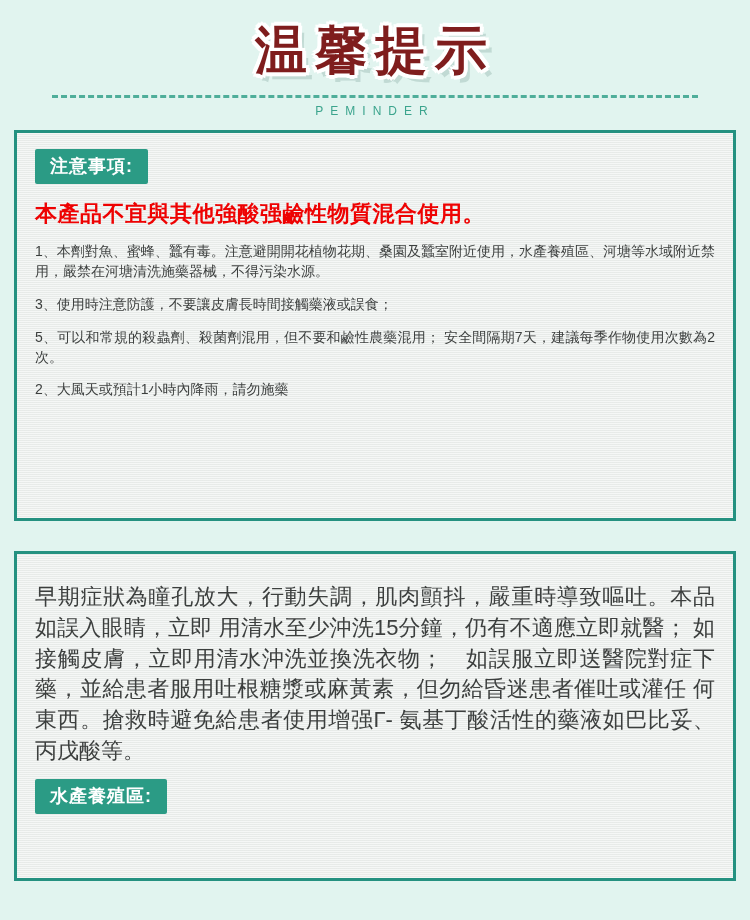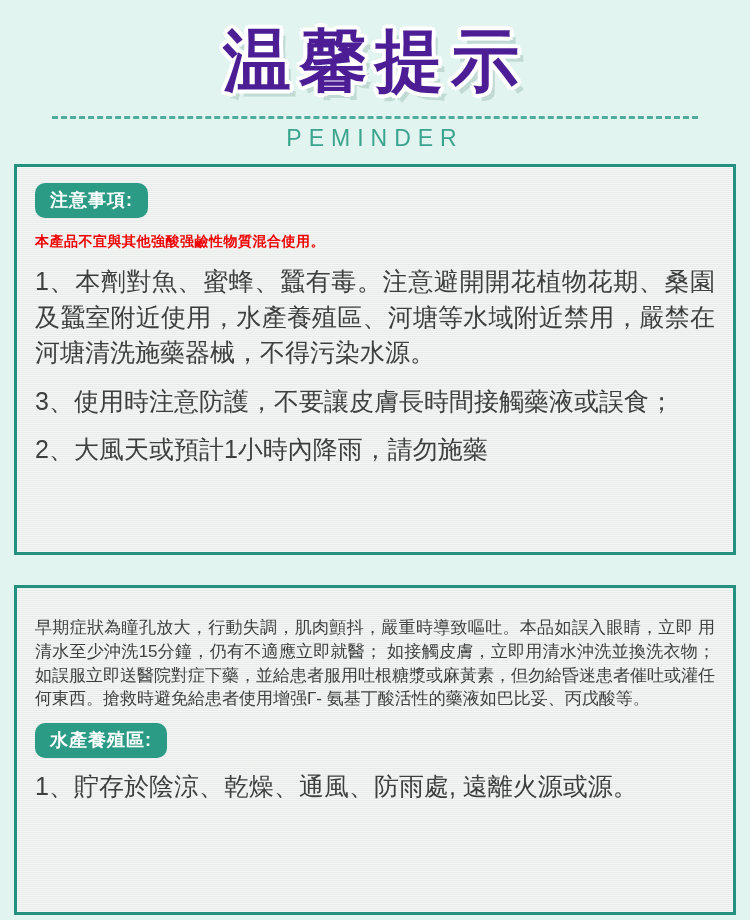--- a/index.html
+++ b/index.html
@@ -12,38 +12,38 @@
   }
   .page {
     width: 750px;
     height: 920px;
     padding-top: 16px;
   }
   
   .hdr { text-align: center; }
   .hdr-title {
     display: inline-block;
-    font-size: 68px;
+    font-size: 52px;
     font-weight: 900;
     letter-spacing: 8px;
-    color: #4c1d95;
+    color: #7f1d1d;
     text-shadow:
       -3px -3px 0 #ffffff, 3px -3px 0 #ffffff,
       -3px 3px 0 #ffffff, 3px 3px 0 #ffffff,
       -4px 0 0 #ffffff, 4px 0 0 #ffffff,
       0 -4px 0 #ffffff, 0 4px 0 #ffffff,
       6px 7px 0 rgba(167,196,189,0.55);
   }
   .hdr-dash {
     width: 646px;
     margin: 9px auto 6px auto;
     border-top: 3px dashed #4fae9a;
   }
   .hdr-sub {
-    font-size: 23px;
+    font-size: 12px;
     letter-spacing: 7px;
     color: #3ba48d;
     text-align: center;
   }
   
   .panel {
     margin: 12px 14px 0 14px;
     border: 3px solid #249180;
     background-color: #edf0ee;
     background-image: repeating-linear-gradient(
@@ -54,40 +54,40 @@
   }
   .panel-notice { min-height: 391px; }
   .panel-aid { margin-top: 30px; min-height: 330px; }
   .badge {
     display: inline-block;
     background: #2b9b85;
     color: #ffffff;
     font-weight: bold;
     font-size: 18px;
     padding: 5px 15px 6px 15px;
-    border-radius: 10px;
+    border-radius: 2px;
     letter-spacing: 1px;
   }
   .warning {
     margin-top: 15px;
     color: #ee0202;
     font-weight: bold;
-    font-size: 14px;
+    font-size: 22px;
     letter-spacing: 0.5px;
   }
   .item {
     margin-top: 13px;
-    font-size: 25px;
+    font-size: 14px;
     line-height: 1.42;
     color: #3c3f3e;
     text-align: justify;
   }
   .para {
     margin-top: 12px;
-    font-size: 17px;
+    font-size: 22px;
     line-height: 1.4;
     color: #3c3f3e;
     text-align: justify;
   }
   .badge-second { margin-top: 12px; }
   .item-tight { margin-top: 11px; }
 </style>
 </head>
 <body>
 
@@ -97,24 +97,24 @@
     <div class="hdr-title">温馨提示</div>
     <div class="hdr-dash"></div>
     <div class="hdr-sub">PEMINDER</div>
   </div>
 
   <div class="panel panel-notice">
     <span class="badge">注意事項:</span>
     <div class="warning">本產品不宜與其他強酸强鹼性物質混合使用。</div>
     <p class="item">1、本劑對魚、蜜蜂、蠶有毒。注意避開開花植物花期、桑園及蠶室附近使用，水產養殖區、河塘等水域附近禁用，嚴禁在河塘清洗施藥器械，不得污染水源。</p>
     <p class="item">3、使用時注意防護，不要讓皮膚長時間接觸藥液或誤食；</p>
+    <p class="item">5、可以和常規的殺蟲劑、殺菌劑混用，但不要和鹼性農藥混用； 安全間隔期7天，建議每季作物使用次數為2次。</p>
     <p class="item">2、大風天或預計1小時內降雨，請勿施藥</p>
   </div>
 
   <div class="panel panel-aid">
     <p class="para">早期症狀為瞳孔放大，行動失調，肌肉顫抖，嚴重時導致嘔吐。本品如誤入眼睛，立即 用清水至少沖洗15分鐘，仍有不適應立即就醫； 如接觸皮膚，立即用清水沖洗並換洗衣物；　如誤服立即送醫院對症下藥，並給患者服用吐根糖漿或麻黃素，但勿給昏迷患者催吐或灌任 何東西。搶救時避免給患者使用增强Γ- 氨基丁酸活性的藥液如巴比妥、丙戊酸等。</p>
     <span class="badge badge-second">水產養殖區:</span>
-    <p class="item item-tight">1、貯存於陰涼、乾燥、通風、防雨處, 遠離火源或源。</p>
     
     
   </div>
 
 </div>
 
 </body></html>

